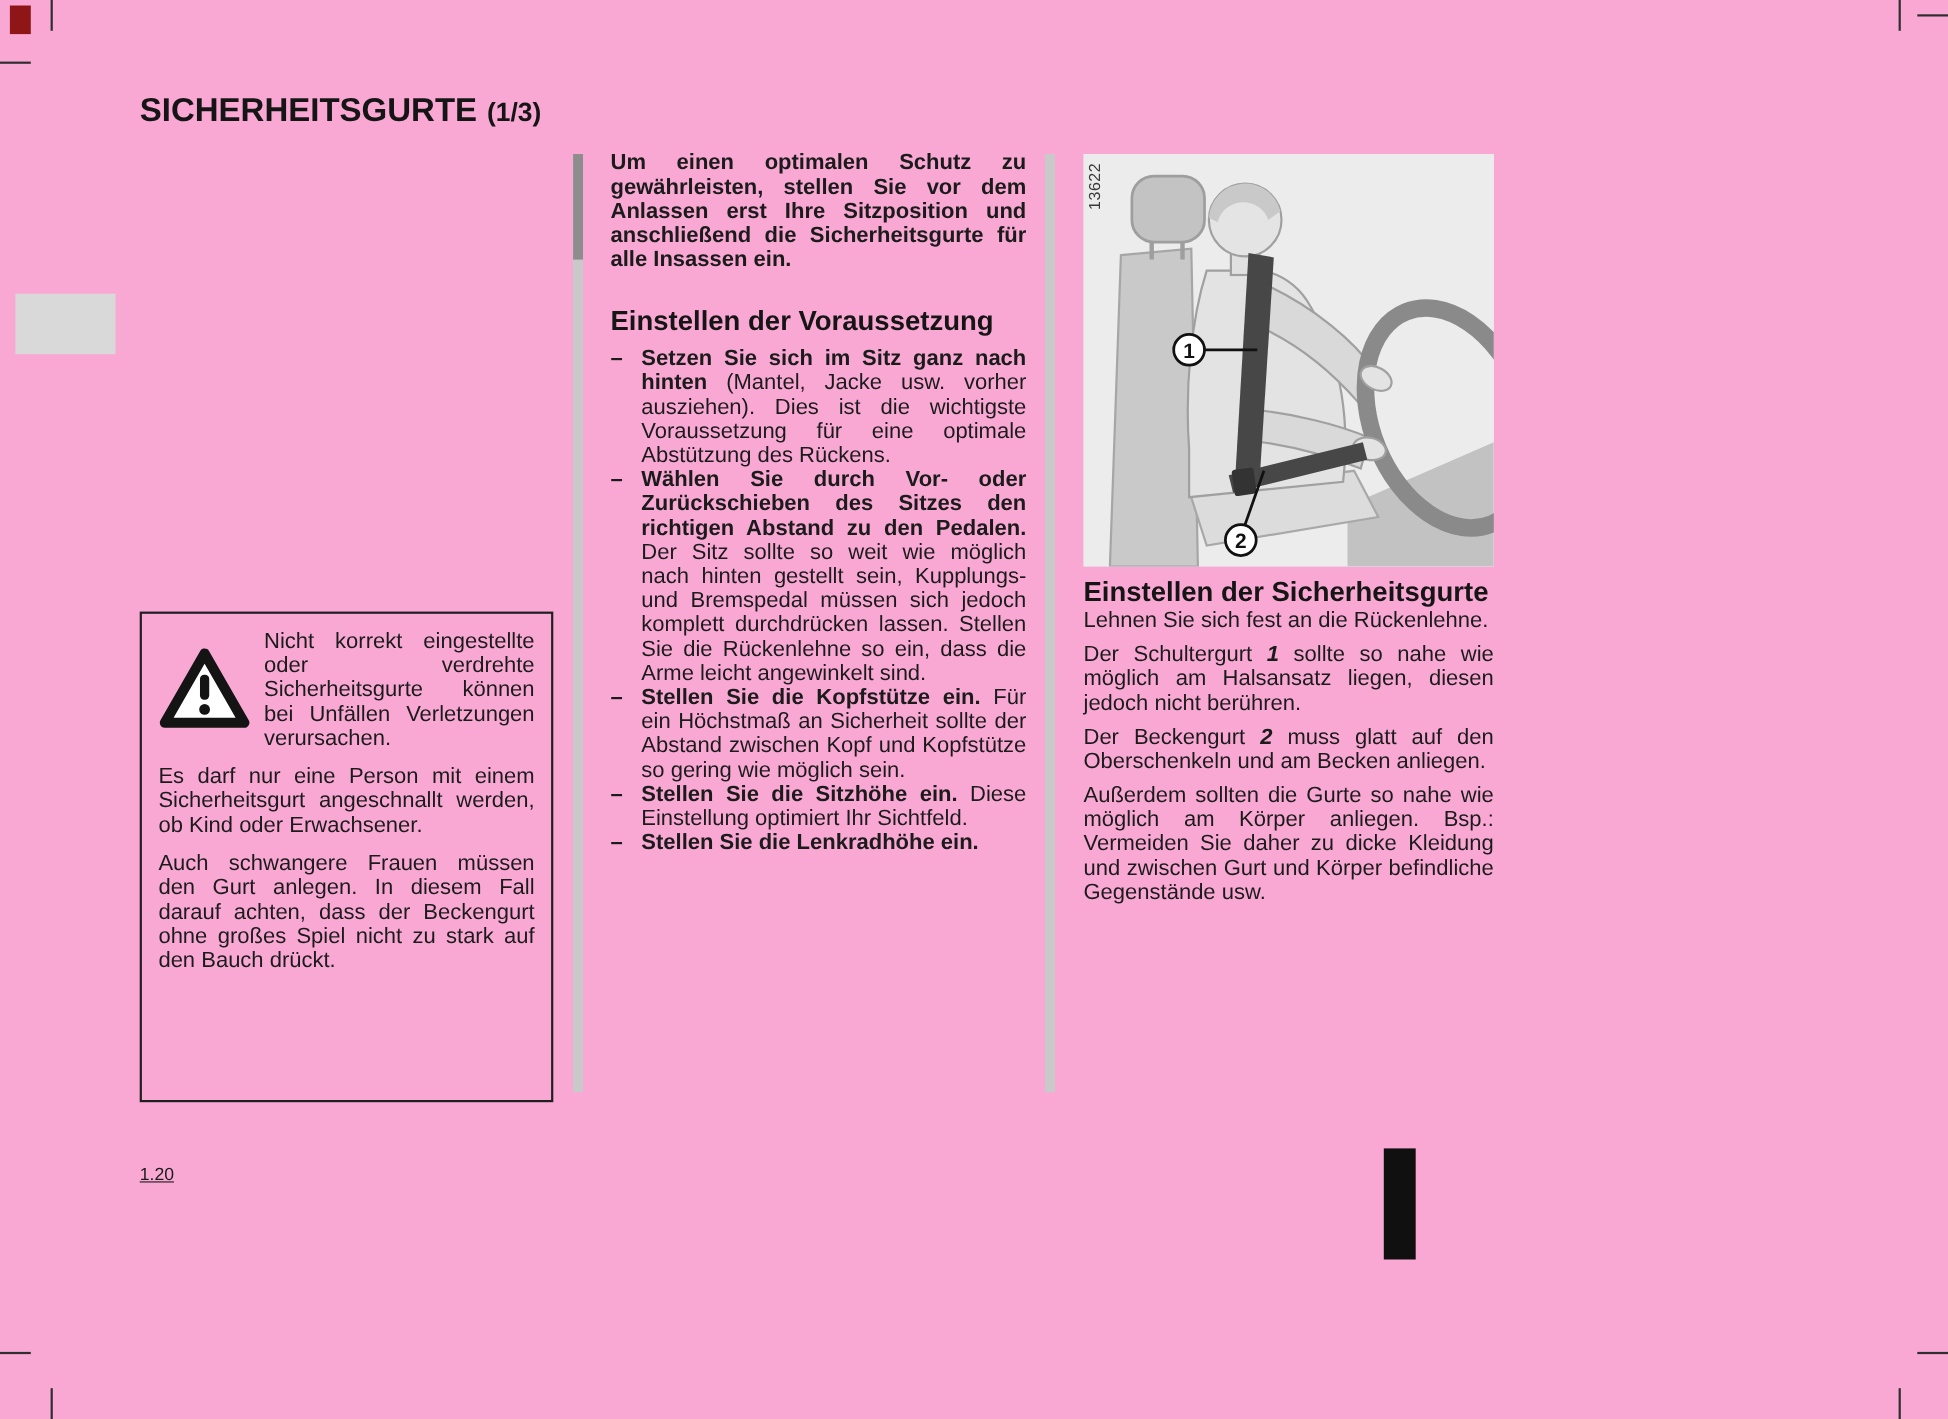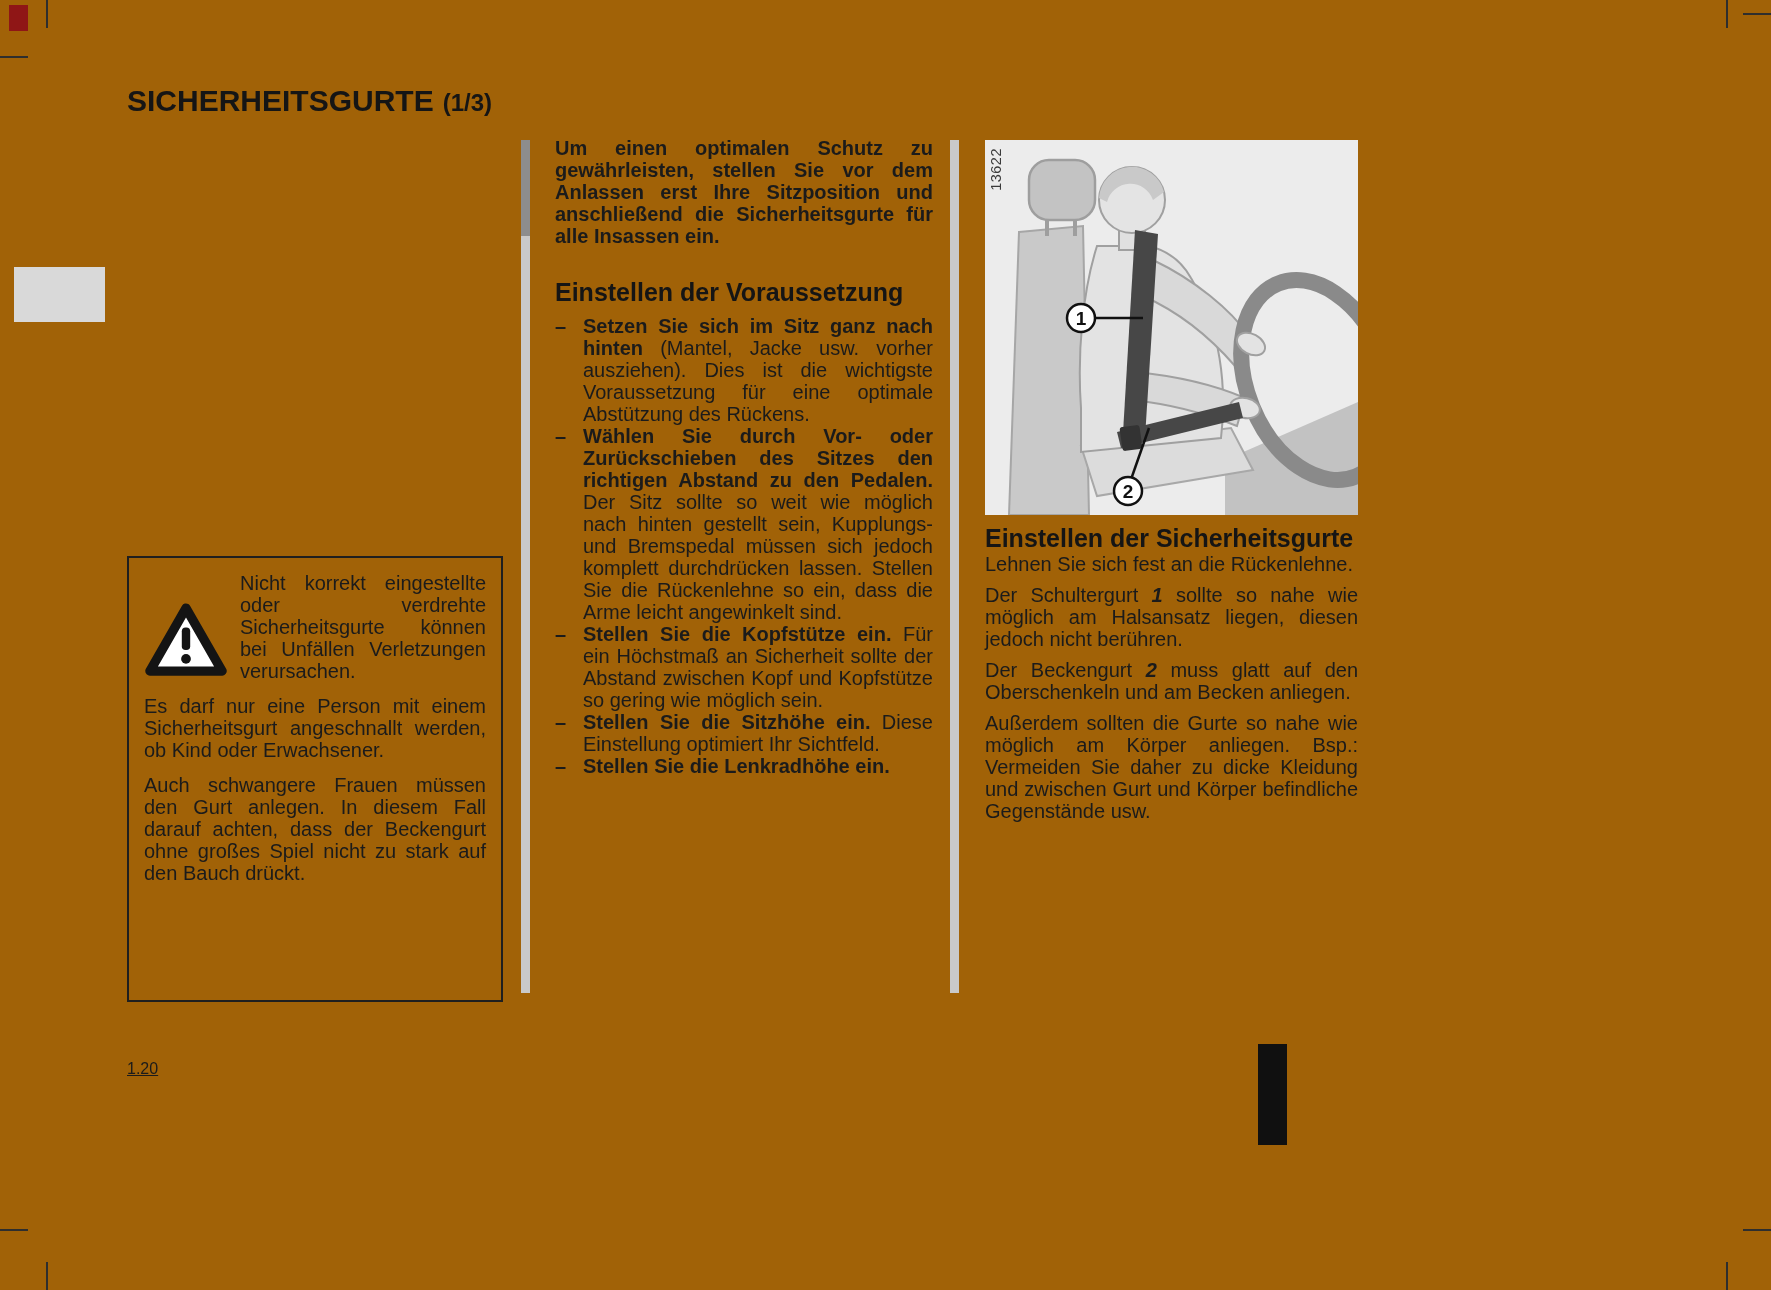--- a/index.html
+++ b/index.html
@@ -1,18 +1,18 @@
 <!DOCTYPE html>
 <html><head>
 <meta charset="utf-8">
 <style>
   * { margin:0; padding:0; box-sizing:border-box; }
   html,body { background:#ffffff; }
   .page {
-    position:relative; width:1771px; height:1290px; background:#a16207;
+    position:relative; width:1771px; height:1290px; background:#f9a8d4;
     font-family:"Liberation Sans", sans-serif; color:#1b1b1b; overflow:hidden;
   }
   .just { text-align:justify; }
   .body-text { font-size:20px; line-height:22px; }
   .bold { font-weight:bold; }
 
   
   .tick { background:#2e2e2e; position:absolute; }
   .red-mark { position:absolute; left:9px; top:5px; width:19px; height:26px; background:#8f1616; }
 
@@ -21,21 +21,21 @@
   .page-title .suffix { font-size:24px; margin-left:9px; }
 
   
   .col1-intro { position:absolute; left:127px; top:137px; width:376px; }
   .side-tab { position:absolute; left:14px; top:267px; width:91px; height:55px; background:#d9d9d9; }
 
   .warnbox {
     position:absolute; left:127px; top:556px; width:376px; height:446px;
     border:2px solid #1f1f1f; padding:14px 15px;
   }
-  .warn-first { display:flex; align-items:flex-end; }
+  .warn-first { display:flex; align-items:center; }
   .warn-icon { flex:0 0 84px; margin-right:12px; margin-top:2px; }
   .warn-first p { flex:1; }
   .warnbox p + p, .warn-after { margin-top:13px; }
 
   .page-num { position:absolute; left:127px; top:1060px; font-size:16px;text-decoration:underline; }
 
   
   .divider { position:absolute; width:9px; background:#c9c9c9; }
   .divider-dark { position:absolute; width:9px; background:#8d8d8d; }
 

